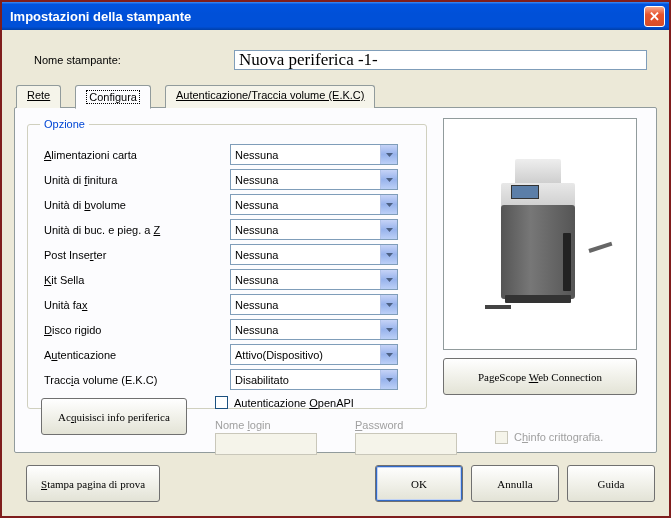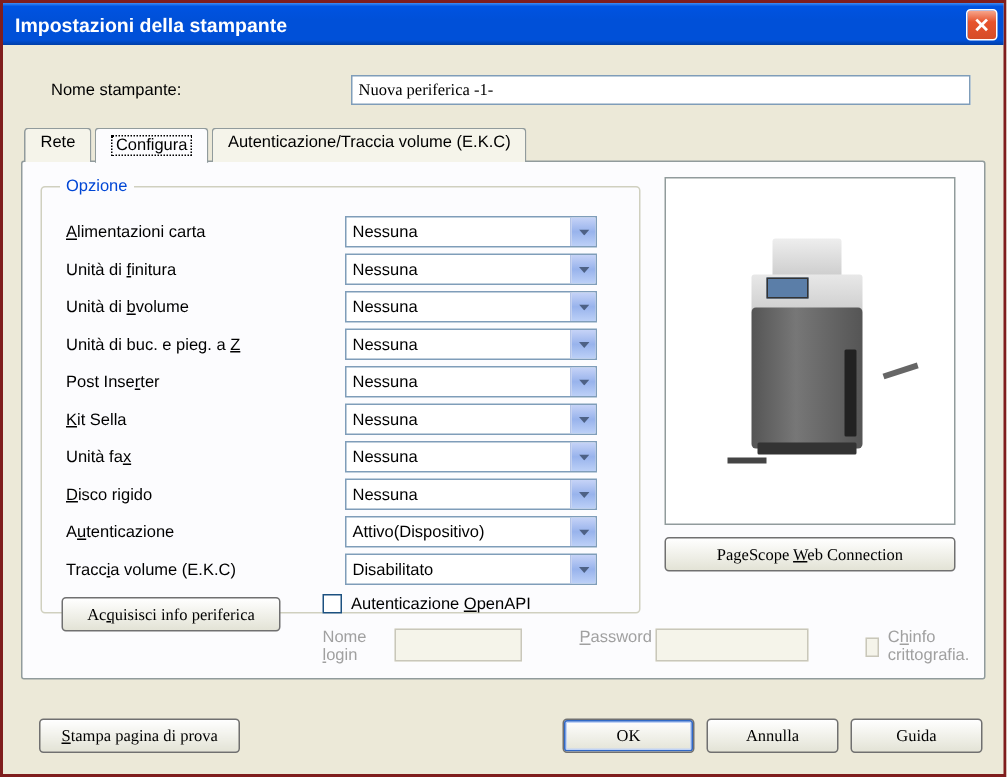--- a/index.html
+++ b/index.html
@@ -58,43 +58,44 @@
     align-items: center;
     margin: 10px 10px 14px 20px;
   }
   .name-row label { width: 200px; }
   .name-input {
     flex: 1;
     height: 20px;
     border: 1px solid #7f9db9;
     padding: 1px 4px;
     font-family: Tahoma;
-    font-size: 11px;
+    font-size: 17px;
     background: #fff;
   }
   .tabs {
     position: relative;
     margin-top: 4px;
   }
   .tab-strip {
     display: flex;
     position: relative;
     z-index: 2;
     padding-left: 2px;
   }
   .tab {
     border: 1px solid #919b9c;
     border-bottom: none;
     background: #f5f4ea;
     padding: 3px 10px 3px 10px;
-    margin-right: 2px;
+    margin-right: 14px;
     border-radius: 3px 3px 0 0;
     cursor: pointer;
     position: relative;
     top: 1px;
+    text-decoration: underline;
   }
   .tab.active {
     background: #fcfcfe;
     top: 1px;
     padding-top: 4px;
     padding-bottom: 4px;
     z-index: 3;
     border-bottom: 1px solid #fcfcfe;
     margin-bottom: -1px;
   }
@@ -176,21 +177,21 @@
     height: 232px;
     display: flex;
     align-items: center;
     justify-content: center;
     margin-bottom: 8px;
   }
   .btn {
     border: 1px solid #707070;
     border-radius: 3px;
     background: linear-gradient(to bottom, #ffffff 0%, #f1f1ea 50%, #e3e3d6 100%);
-    height: 23px;
+    height: 37px;
     padding: 0 12px;
     font: 11px Tahoma;
     cursor: pointer;
     display: inline-flex;
     align-items: center;
     justify-content: center;
     text-align: center;
   }
   .btn.default {
     box-shadow: 0 0 0 1px #3169c6 inset, 0 0 0 2px #c1d3f5 inset;
@@ -211,21 +212,21 @@
   .chk {
     width: 13px; height: 13px; border: 1px solid #1c5180; background: #fff;
     display: inline-block;
   }
   .auth-fields {
     display: flex;
     gap: 38px;
     margin-top: 10px;
     color: #a0a0a0;
   }
-  .auth-field { display: flex; flex-direction: row; gap: 2px; }
+  .auth-field { display: flex; flex-direction: column; gap: 2px; }
   .auth-field .ti {
     width: 102px;
     height: 22px;
     border: 1px solid #c9c7ba;
     background: #f5f4ea;
   }
   .footer {
     position: absolute;
     left: 12px;
     right: 14px;

